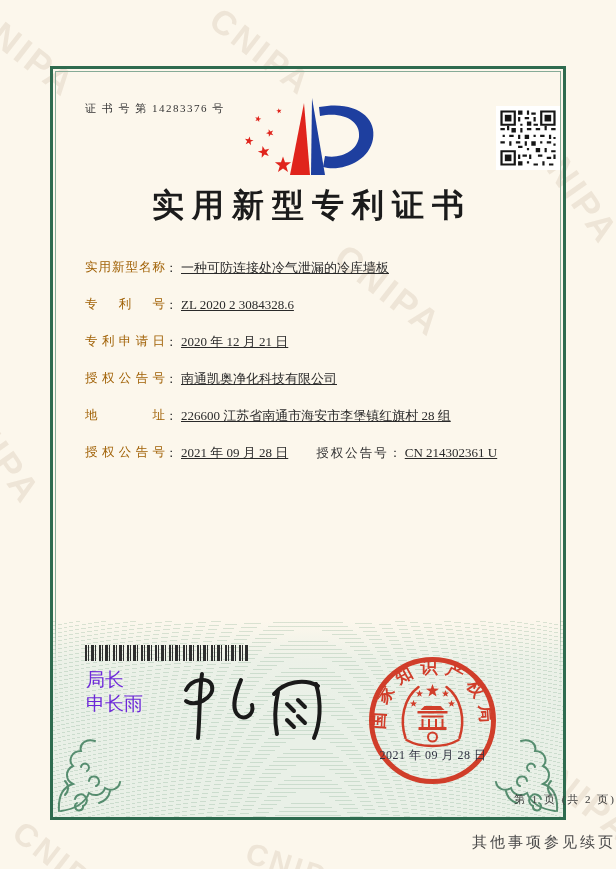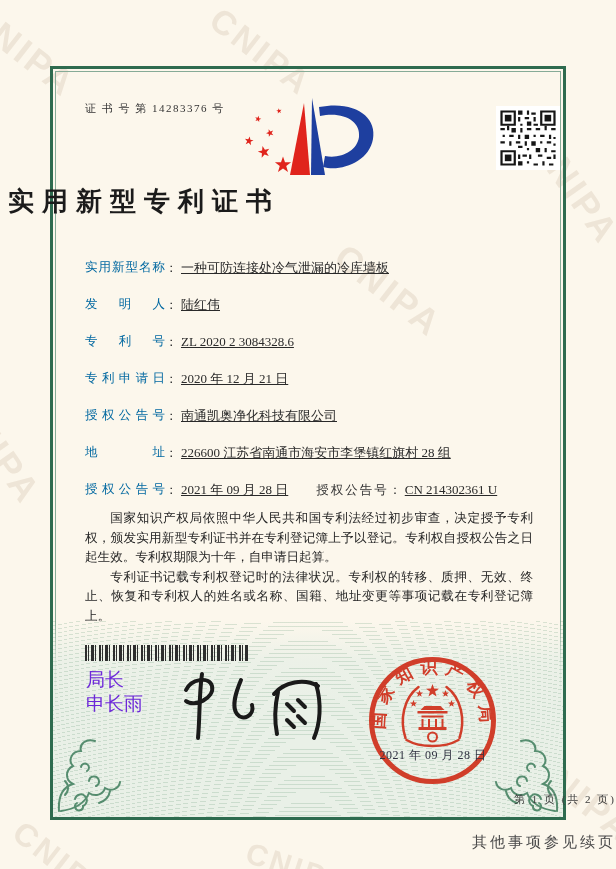--- a/index.html
+++ b/index.html
@@ -29,28 +29,28 @@
   }
   .corner{position:absolute; bottom:2px; width:72px; height:78px;}
   .corner.left{left:2px;}
   .corner.right{right:2px; transform:scaleX(-1);}
   .cert-no{
     position:absolute; left:85px; top:101px; font-size:11px; letter-spacing:1.5px; color:#333;
   }
   .qr{position:absolute; left:496px; top:106px; width:64px; height:64px;}
   .logo{position:absolute; left:233px; top:95px; width:150px; height:86px;}
   .title{
-    position:absolute; left:0; right:0; top:184px; text-align:left;
-    font-size:26px; font-weight:bold; letter-spacing:8px; padding-left:8px; color:#1b1b1b;
+    position:absolute; left:0; right:0; top:184px; text-align:center;
+    font-size:32px; font-weight:bold; letter-spacing:8px; padding-left:8px; color:#1b1b1b;
   }
   .fields{position:absolute; left:85px; top:249px; width:452px;}
   .frow{height:37px; line-height:37px; white-space:nowrap; font-size:13px; color:#2a2a2a;}
   .flabel{
     display:inline-block; width:80px; vertical-align:top;
-    text-align:justify; text-align-last:justify; font-size:12.5px; color:#0369a1;
+    text-align:justify; text-align-last:justify; font-size:12.5px; color:#a16207;
   }
   .fcolon{display:inline-block; width:13px; font-size:12.5px; color:#333;}
   .fvalue{padding-left:3px;text-decoration:underline;}
   .grant-pair{margin-left:28px;}
   .grant-label{font-size:12.5px; letter-spacing:2px; color:#333;}
   .paras{
     position:absolute; left:85px; top:509px; width:448px;
     font-size:12.6px; line-height:19.5px; text-align:justify; color:#262626;
   }
   .paras p{margin:0; text-indent:2em;}
@@ -154,43 +154,36 @@
     </g>
   </svg>
 
   <div class="title">实用新型专利证书</div>
 
   <div class="fields">
     <div class="frow">
       <span class="flabel">实用新型名称</span><span class="fcolon">：</span><span class="fvalue">一种可防连接处冷气泄漏的冷库墙板</span>
     </div>
     <div class="frow">
-      <span class="flabel">发明人</span><span class="fcolon">：</span><span class="fvalue">陆红伟</span>
-    </div>
-    <div class="frow">
       <span class="flabel">专利号</span><span class="fcolon">：</span><span class="fvalue">ZL 2020 2 3084328.6</span>
     </div>
     <div class="frow">
       <span class="flabel">专利申请日</span><span class="fcolon">：</span><span class="fvalue">2020 年 12 月 21 日</span>
     </div>
     <div class="frow">
       <span class="flabel">授权公告号</span><span class="fcolon">：</span><span class="fvalue">南通凯奥净化科技有限公司</span>
     </div>
     <div class="frow">
       <span class="flabel">地址</span><span class="fcolon">：</span><span class="fvalue">226600 江苏省南通市海安市李堡镇红旗村 28 组</span>
     </div>
     <div class="frow">
       <span class="flabel">授权公告号</span><span class="fcolon">：</span><span class="fvalue">2021 年 09 月 28 日</span><span class="grant-pair"><span class="grant-label">授权公告号</span><span class="fcolon">：</span><span class="fvalue">CN 214302361 U</span></span>
     </div>
   </div>
 
-  <div class="paras">
-    <p>国家知识产权局依照中华人民共和国专利法经过初步审查，决定授予专利权，颁发实用新型专利证书并在专利登记簿上予以登记。专利权自授权公告之日起生效。专利权期限为十年，自申请日起算。</p>
-    <p>专利证书记载专利权登记时的法律状况。专利权的转移、质押、无效、终止、恢复和专利权人的姓名或名称、国籍、地址变更等事项记载在专利登记簿上。</p>
-  </div>
 
   <div class="barcode"></div>
 
   <div class="signoff">
     <div>局长</div>
     <div>申长雨</div>
   </div>
 
   <svg class="signature" viewBox="0 0 155 84">
     <g fill="none" stroke="#1a1a1a" stroke-width="4" stroke-linecap="round" stroke-linejoin="round">

